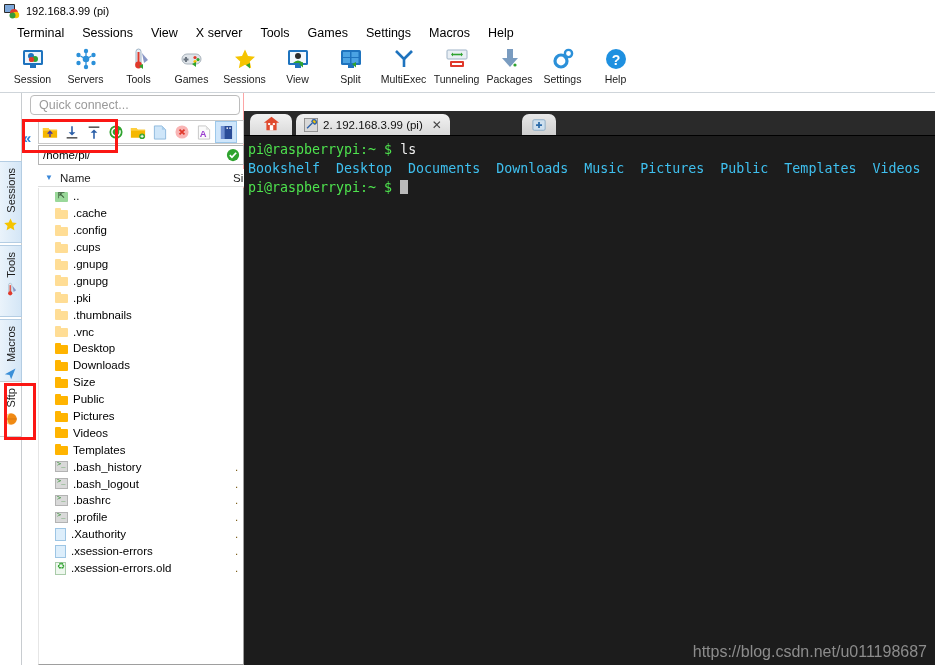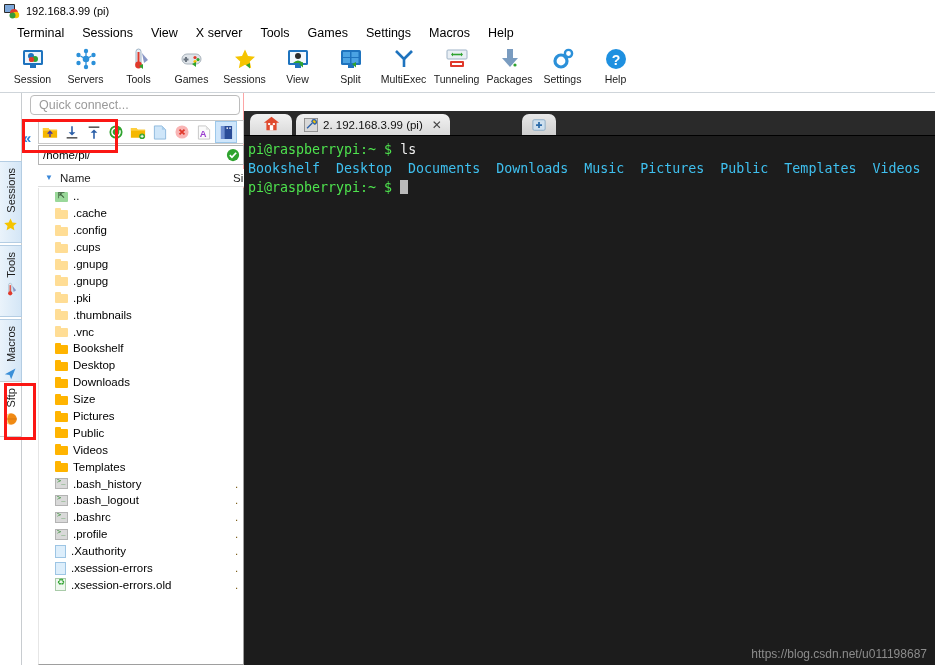--- a/index.html
+++ b/index.html
@@ -142,21 +142,21 @@
     font-size:13.3px;line-height:19px;padding:3px 0 4px 4px;
     white-space:pre;
   }
   .c-green{color:#4ee24e;}
   .c-white{color:#f0f0f0;}
   .c-blue{color:#3fc0ef;}
   .cursor{display:inline-block;width:8px;height:14px;background:#b9b9b9;vertical-align:-2px;}
 
   #watermark{
     position:absolute;right:8px;bottom:4px;
-    font-size:12px;color:#8c8c8c;font-family:"Liberation Sans",sans-serif;
+    font-size:16px;color:#8c8c8c;font-family:"Liberation Sans",sans-serif;
   }
 
   
   .annot{position:absolute;border:3px solid #fb1714;pointer-events:none;z-index:50;}
   #annot-toolbar{left:22px;top:119px;width:96px;height:34px;}
   #annot-sftptab{left:4px;top:383px;width:32px;height:57px;}
 
   
   .folder{width:13px;height:11px;position:relative;flex:0 0 auto;}
   .folder i{position:absolute;left:0;top:2px;width:13px;height:9px;background:#ffb400;border-radius:0 1px 1px 1px;}
@@ -567,61 +567,53 @@
             <i></i>
           </span>
           <span class="fn">.vnc</span>
           <span class="fsz"></span>
         </div>
         <div class="frow">
           <span class="folder">
             <b></b>
             <i></i>
           </span>
-          <span class="fn">Bookshelf</span>
+          <span class="fn">Desktop</span>
           <span class="fsz"></span>
         </div>
         <div class="frow">
           <span class="folder">
             <b></b>
             <i></i>
           </span>
-          <span class="fn">Desktop</span>
+          <span class="fn">Downloads</span>
           <span class="fsz"></span>
         </div>
         <div class="frow">
           <span class="folder">
             <b></b>
             <i></i>
           </span>
-          <span class="fn">Downloads</span>
+          <span class="fn">Size</span>
           <span class="fsz"></span>
         </div>
         <div class="frow">
           <span class="folder">
             <b></b>
             <i></i>
           </span>
-          <span class="fn">Size</span>
+          <span class="fn">Public</span>
           <span class="fsz"></span>
         </div>
         <div class="frow">
           <span class="folder">
             <b></b>
             <i></i>
           </span>
           <span class="fn">Pictures</span>
-          <span class="fsz"></span>
-        </div>
-        <div class="frow">
-          <span class="folder">
-            <b></b>
-            <i></i>
-          </span>
-          <span class="fn">Public</span>
           <span class="fsz"></span>
         </div>
         <div class="frow">
           <span class="folder">
             <b></b>
             <i></i>
           </span>
           <span class="fn">Videos</span>
           <span class="fsz"></span>
         </div>

